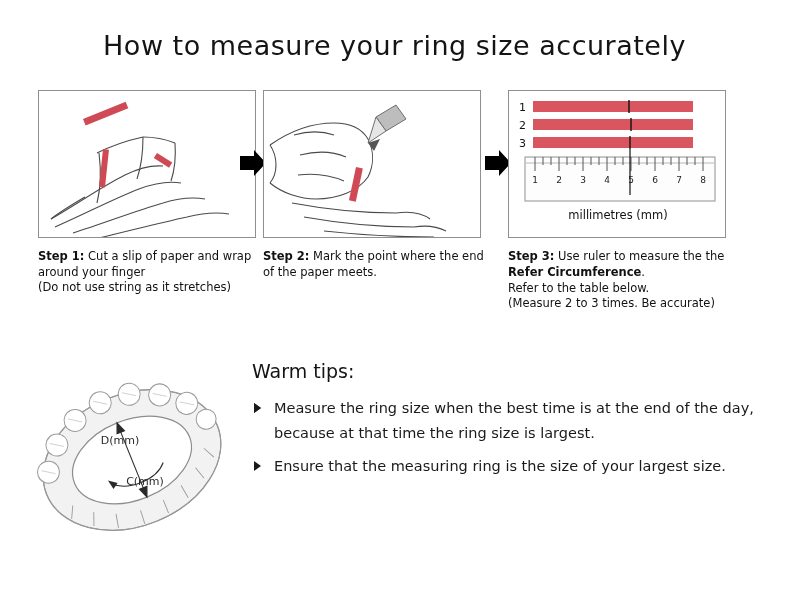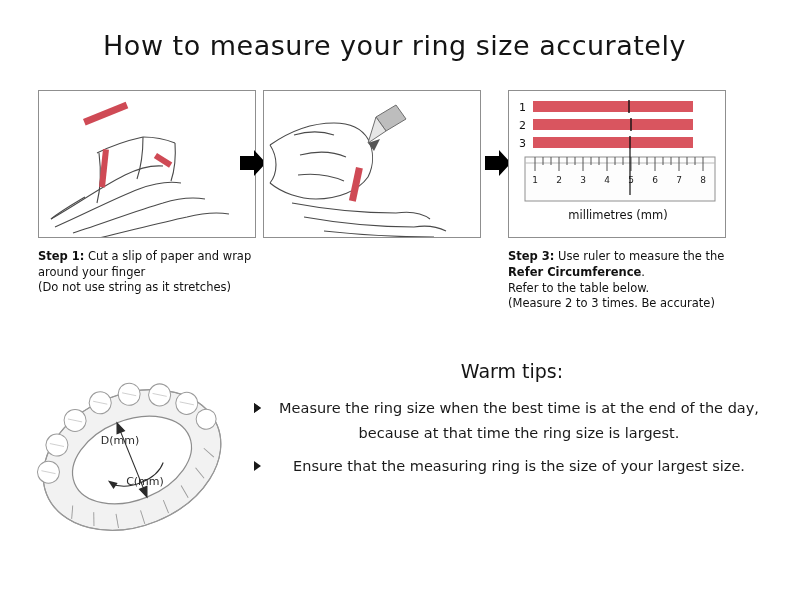--- a/index.html
+++ b/index.html
@@ -88,21 +88,20 @@
   }
   .arrow-1 { left: 222px; }
   .arrow-2 { left: 467px; }
 
   
   #tips {
     position: absolute;
     left: 252px;
     top: 360px;
     width: 520px;
-    text-align: center;
   }
   #tips-title {
     font-size: 19px;
     color: #141414;
     margin-bottom: 14px;
   }
   .tip {
     position: relative;
     padding-left: 22px;
     font-size: 14.5px;
@@ -201,20 +200,23 @@
           </g>
 
           <g>
             <polygon points="112,26 132,14 142,28 122,40" fill="#bdbdbd" stroke="#6e6e6e" stroke-width="1"></polygon>
             <polygon points="112,26 122,40 104,52" fill="#e6e6e6" stroke="#6e6e6e" stroke-width="1"></polygon>
             <polygon points="104,52 110,60 116,48" fill="#555"></polygon>
           </g>
 
           <rect x="92" y="76" width="7" height="34" transform="rotate(12 92 76)" fill="#cf4a55"></rect>
         </svg>
+      </div>
+      <div class="step-caption">
+        <b>Step 2:</b><span> Mark the point where the end of the paper meets.</span>
       </div>
       <div class="note"></div>
     </div>
 
     <div class="arrow arrow-2">
       <svg width="26" height="26" viewBox="0 0 26 26">
         <polygon points="0,6 14,6 14,0 26,13 14,26 14,20 0,20" fill="#000"></polygon>
       </svg>
     </div>
 

